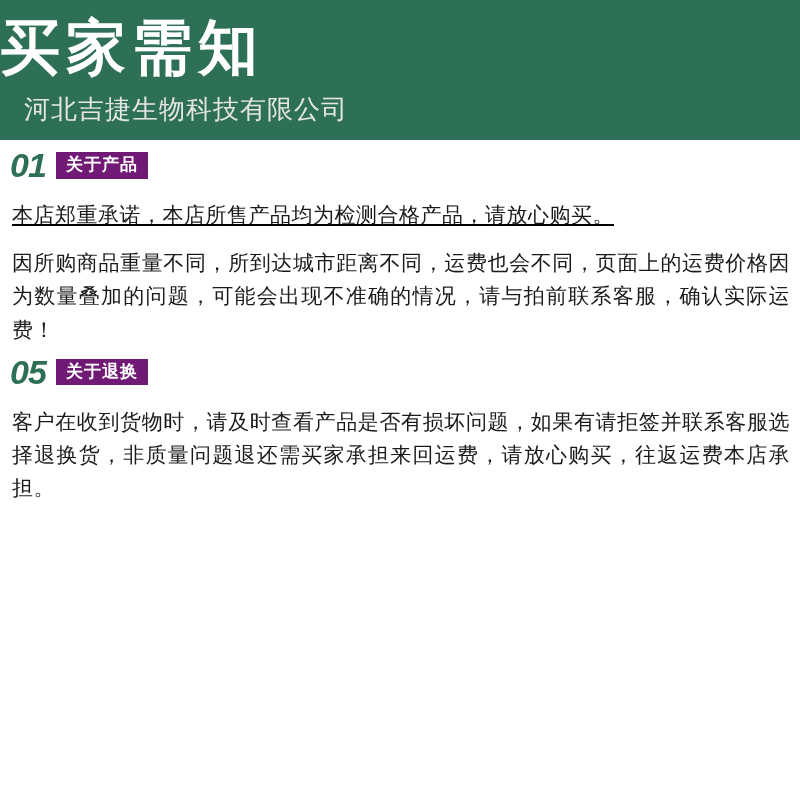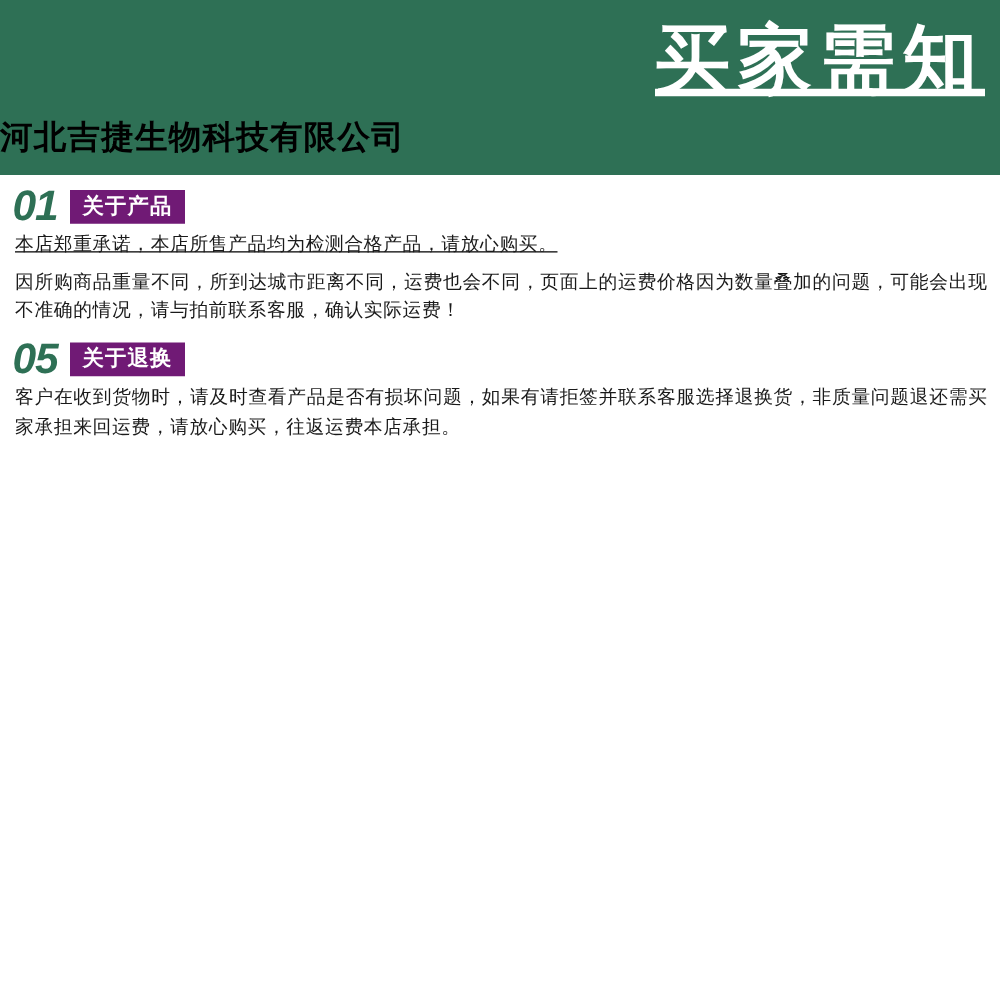--- a/index.html
+++ b/index.html
@@ -29,35 +29,34 @@
     height: 140px;
     background: #2e7055;
     box-sizing: border-box;
     overflow: hidden;
   }
   .header-title {
     position: absolute;
     top: 8px;
     left: 0;
     width: 788px;
-    text-align: right;
+    text-align: left;
     color: #ffffff;
     font-size: 60px;
     font-weight: bold;
     letter-spacing: 6px;
     font-family: "Liberation Serif", "DejaVu Serif", serif;
-    text-decoration: underline;
   }
   .header-company {
     position: absolute;
     top: 92px;
-    left: 0;
-    color: #000000;
+    left: 24px;
+    color: #e5e5e5;
     font-size: 26px;
-    font-weight: bold;
+    font-weight: normal;
     letter-spacing: 1px;
   }
 
   
   .content {
     position: relative;
     padding: 0 8px 0 8px;
     box-sizing: border-box;
   }
 
@@ -88,25 +87,25 @@
     background: #701a75;
     color: #ffffff;
     font-size: 17px;
     font-weight: bold;
     padding: 3px 10px 4px 10px;
     letter-spacing: 1px;
     line-height: 1.15;
   }
 
   .para {
-    font-size: 15px;
+    font-size: 21px;
     color: #1a1a1a;
     line-height: 1.58;
     letter-spacing: 0.5px;
-    margin: 1px 2px 0 4px;
+    margin: 15px 2px 0 4px;
     text-align: justify;
   }
 
   
   .s1 { margin-top: 10px; text-decoration: underline; }
   .s2 { margin-top: 8px; }
   .s3 { margin-top: 6px; }
   .s4 { margin-top: 0px; }
   .s5 { margin-top: 10px; }
   .s6 { margin-top: 12px; }

